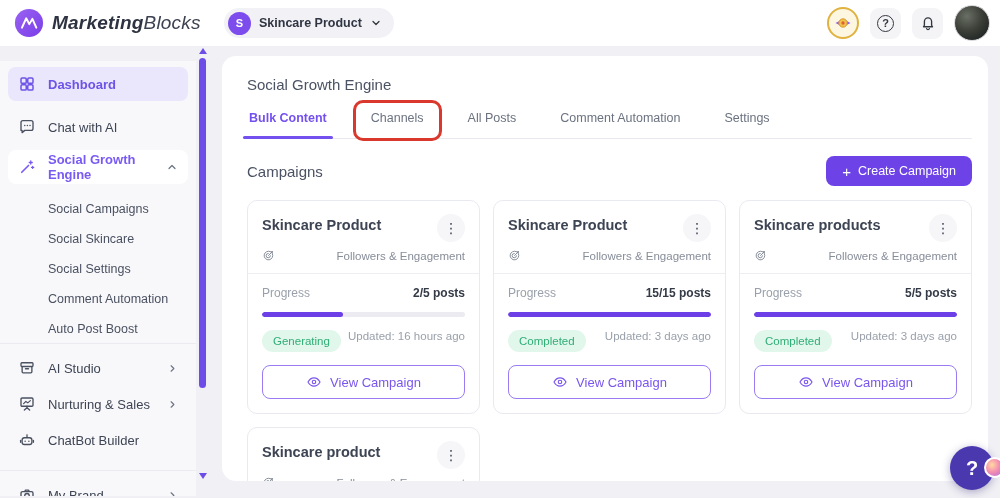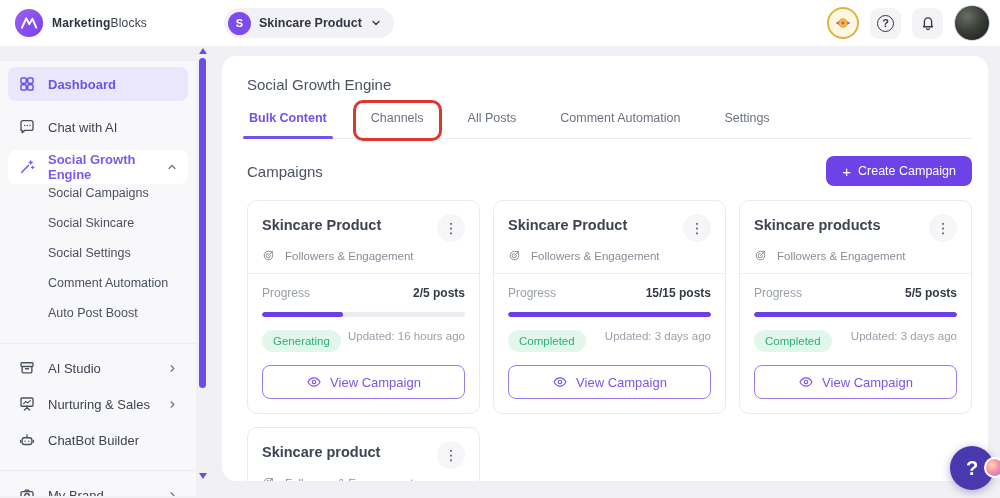--- a/index.html
+++ b/index.html
@@ -11,21 +11,21 @@
     -webkit-font-smoothing:antialiased;
   }
 
   
   .header {
     position:absolute; top:0; left:0; width:1000px; height:46px;
     background:#ffffff; display:flex; align-items:center;
   }
   .brand { display:flex; align-items:center; gap:8px; padding-left:14px; }
   .brand-logo { width:30px; height:30px; }
-  .brand-text { font-size:12px; color:#2d3340; letter-spacing:.2px; }
+  .brand-text { font-size:19px; color:#2d3340; letter-spacing:.2px;font-style:italic; }
   .brand-text b { font-weight:700; }
   .brand-text span { font-weight:400; color:#3c4250; }
 
   .workspace-pill {
     position:absolute; left:224px; top:8px; height:30px;
     display:flex; align-items:center; gap:8px;
     background:#f2f1f6; border-radius:16px; padding:0 12px 0 4px;
     cursor:pointer;
   }
   .ws-avatar {
@@ -64,21 +64,21 @@
   .side-item {
     height:34px; margin:0 8px 2px 8px; border-radius:8px;
     display:flex; align-items:center; gap:12px; padding:0 10px;
     font-size:13px; color:#3d4453; cursor:pointer;
   }
   .side-item .lbl { flex:0 1 auto; }
   .side-item .chev { margin-left:auto; display:flex; }
   .side-item.active { background:#eae6fb; color:#6d53e8; font-weight:600; }
   .side-item.sge { background:#ffffff; color:#7a5af5; font-weight:600; margin-top:6px; }
   .side-sub {
-    height:30px; display:flex; align-items:flex-start;
+    height:30px; display:flex; align-items:flex-end;
     padding-left:48px; font-size:12.5px; color:#4a5160; cursor:pointer;
   }
   .side-divider { border-top:1px solid #ececf0; margin:7px 0; }
   .icon-16 { width:18px; height:18px; flex:none; display:flex; }
 
   
   .side-scrollbar { position:absolute; left:199px; top:48px; width:8px; height:433px; }
   .scroll-arrow-up, .scroll-arrow-down {
     position:absolute; left:0; width:0; height:0;
     border-left:4px solid transparent; border-right:4px solid transparent;
@@ -127,21 +127,21 @@
 
   .card { background:#fff; border:1px solid #e9e9f0; border-radius:10px; overflow:hidden; }
   .card-head { padding:13px 14px 11px 14px; }
   .card-title-row { display:flex; align-items:flex-start; justify-content:space-between; }
   .card-title { font-size:14.5px; font-weight:700; color:#3d4453; padding-top:3px; }
   .kebab-btn {
     width:28px; height:28px; border-radius:50%; background:#f6f6f9;
     display:flex; align-items:center; justify-content:center;
     font-size:14px; color:#3d4453; cursor:pointer;
   }
-  .card-goal { display:flex; align-items:center; gap:10px; margin-top:7px; font-size:11.5px; color:#878d99; }
+  .card-goal { display:flex; align-items:center; gap:10px; margin-top:7px; font-size:11.5px; color:#878d99;justify-content:space-between; }
   .card-sep { border-top:1px solid #eeeef2; }
   .card-body { padding:12px 14px 14px 14px; }
   .progress-row { display:flex; align-items:flex-start; justify-content:space-between; }
   .progress-label { font-size:12px; color:#9aa0ab; }
   .progress-posts { font-size:12px; font-weight:700; color:#343b47; }
   .progress-track { margin-top:12px; height:5px; border-radius:3px; background:#ebebf1; overflow:hidden; }
   .progress-fill { height:100%; background:#6d3fe6; border-radius:3px; }
   .status-row { display:flex; align-items:flex-start; justify-content:space-between; margin-top:13px; min-height:22px; }
   .status-badge {
     background:#e2f7ec; color:#2fae75; font-size:11.5px; font-weight:500;

